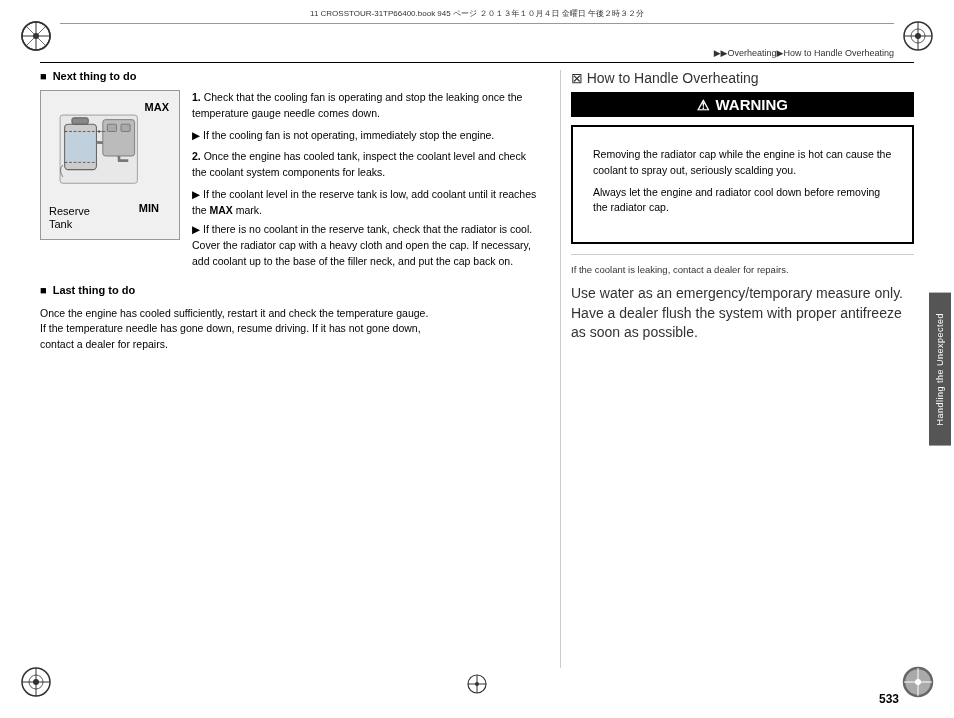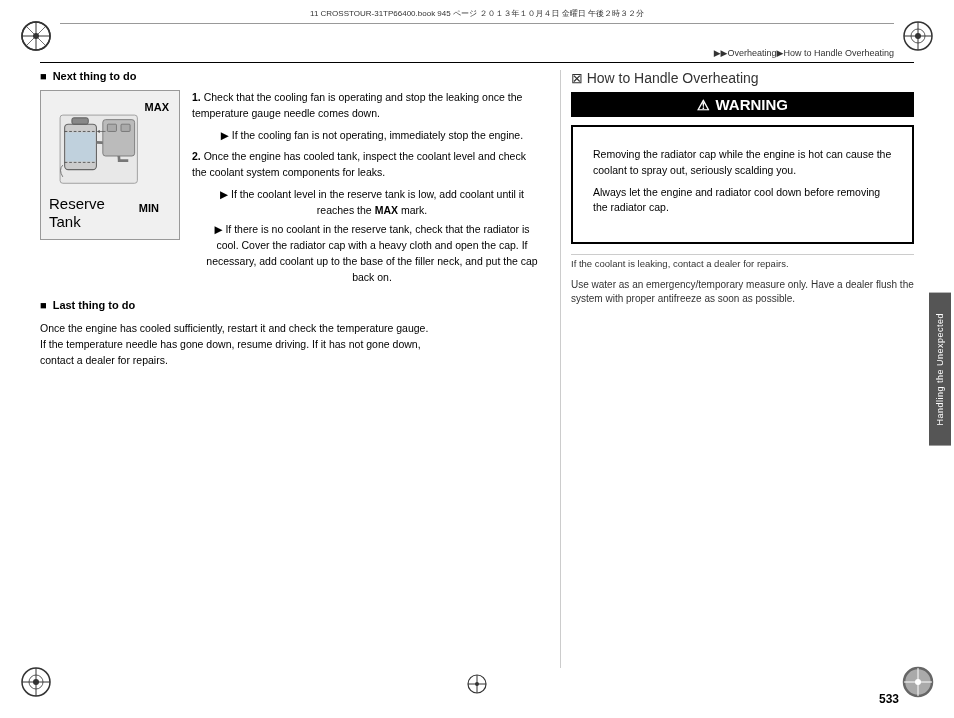--- a/index.html
+++ b/index.html
@@ -128,21 +128,21 @@
       bottom: 25px;
       right: 20px;
       font-weight: bold;
       font-size: 11px;
       margin-top: 12px;
     }
     .illus-reserve {
       position: absolute;
       bottom: 8px;
       left: 8px;
-      font-size: 15px;
+      font-size: 11px;
       line-height: 1.2;
     }
 
     
     .illus-drawing {
       position: absolute;
       top: 15px;
       left: 10px;
       width: 100px;
       height: 100px;
@@ -154,23 +154,22 @@
       font-size: 10.5px;
       line-height: 1.5;
     }
     .steps-list p {
       margin-bottom: 6px;
     }
     .steps-list .step-num {
       font-weight: bold;
     }
     .step-arrow {
-      margin-left: 12px;
+      margin-left: 0;
       display: block;
-      text-align: center;
     }
     .step-arrow::before {
       content: '▶ ';
     }
 
     
     .last-section {
       margin-top: 10px;
     }
     .last-section p {
@@ -216,25 +215,25 @@
     .warning-content p {
       margin-bottom: 6px;
     }
 
     
     .rc-note {
       font-size: 9.5px;
       line-height: 1.4;
       color: #333;
       border-top: 1px solid #ccc;
-      padding-top: 2px;
+      padding-top: 8px;
       margin-bottom: 8px;
     }
     .rc-note2 {
-      font-size: 10px;
+      font-size: 14px;
       line-height: 1.4;
       color: #333;
       margin-bottom: 0;
     }
 
     
     .right-sidebar {
       position: absolute;
       top: 70px;
       right: 0;

